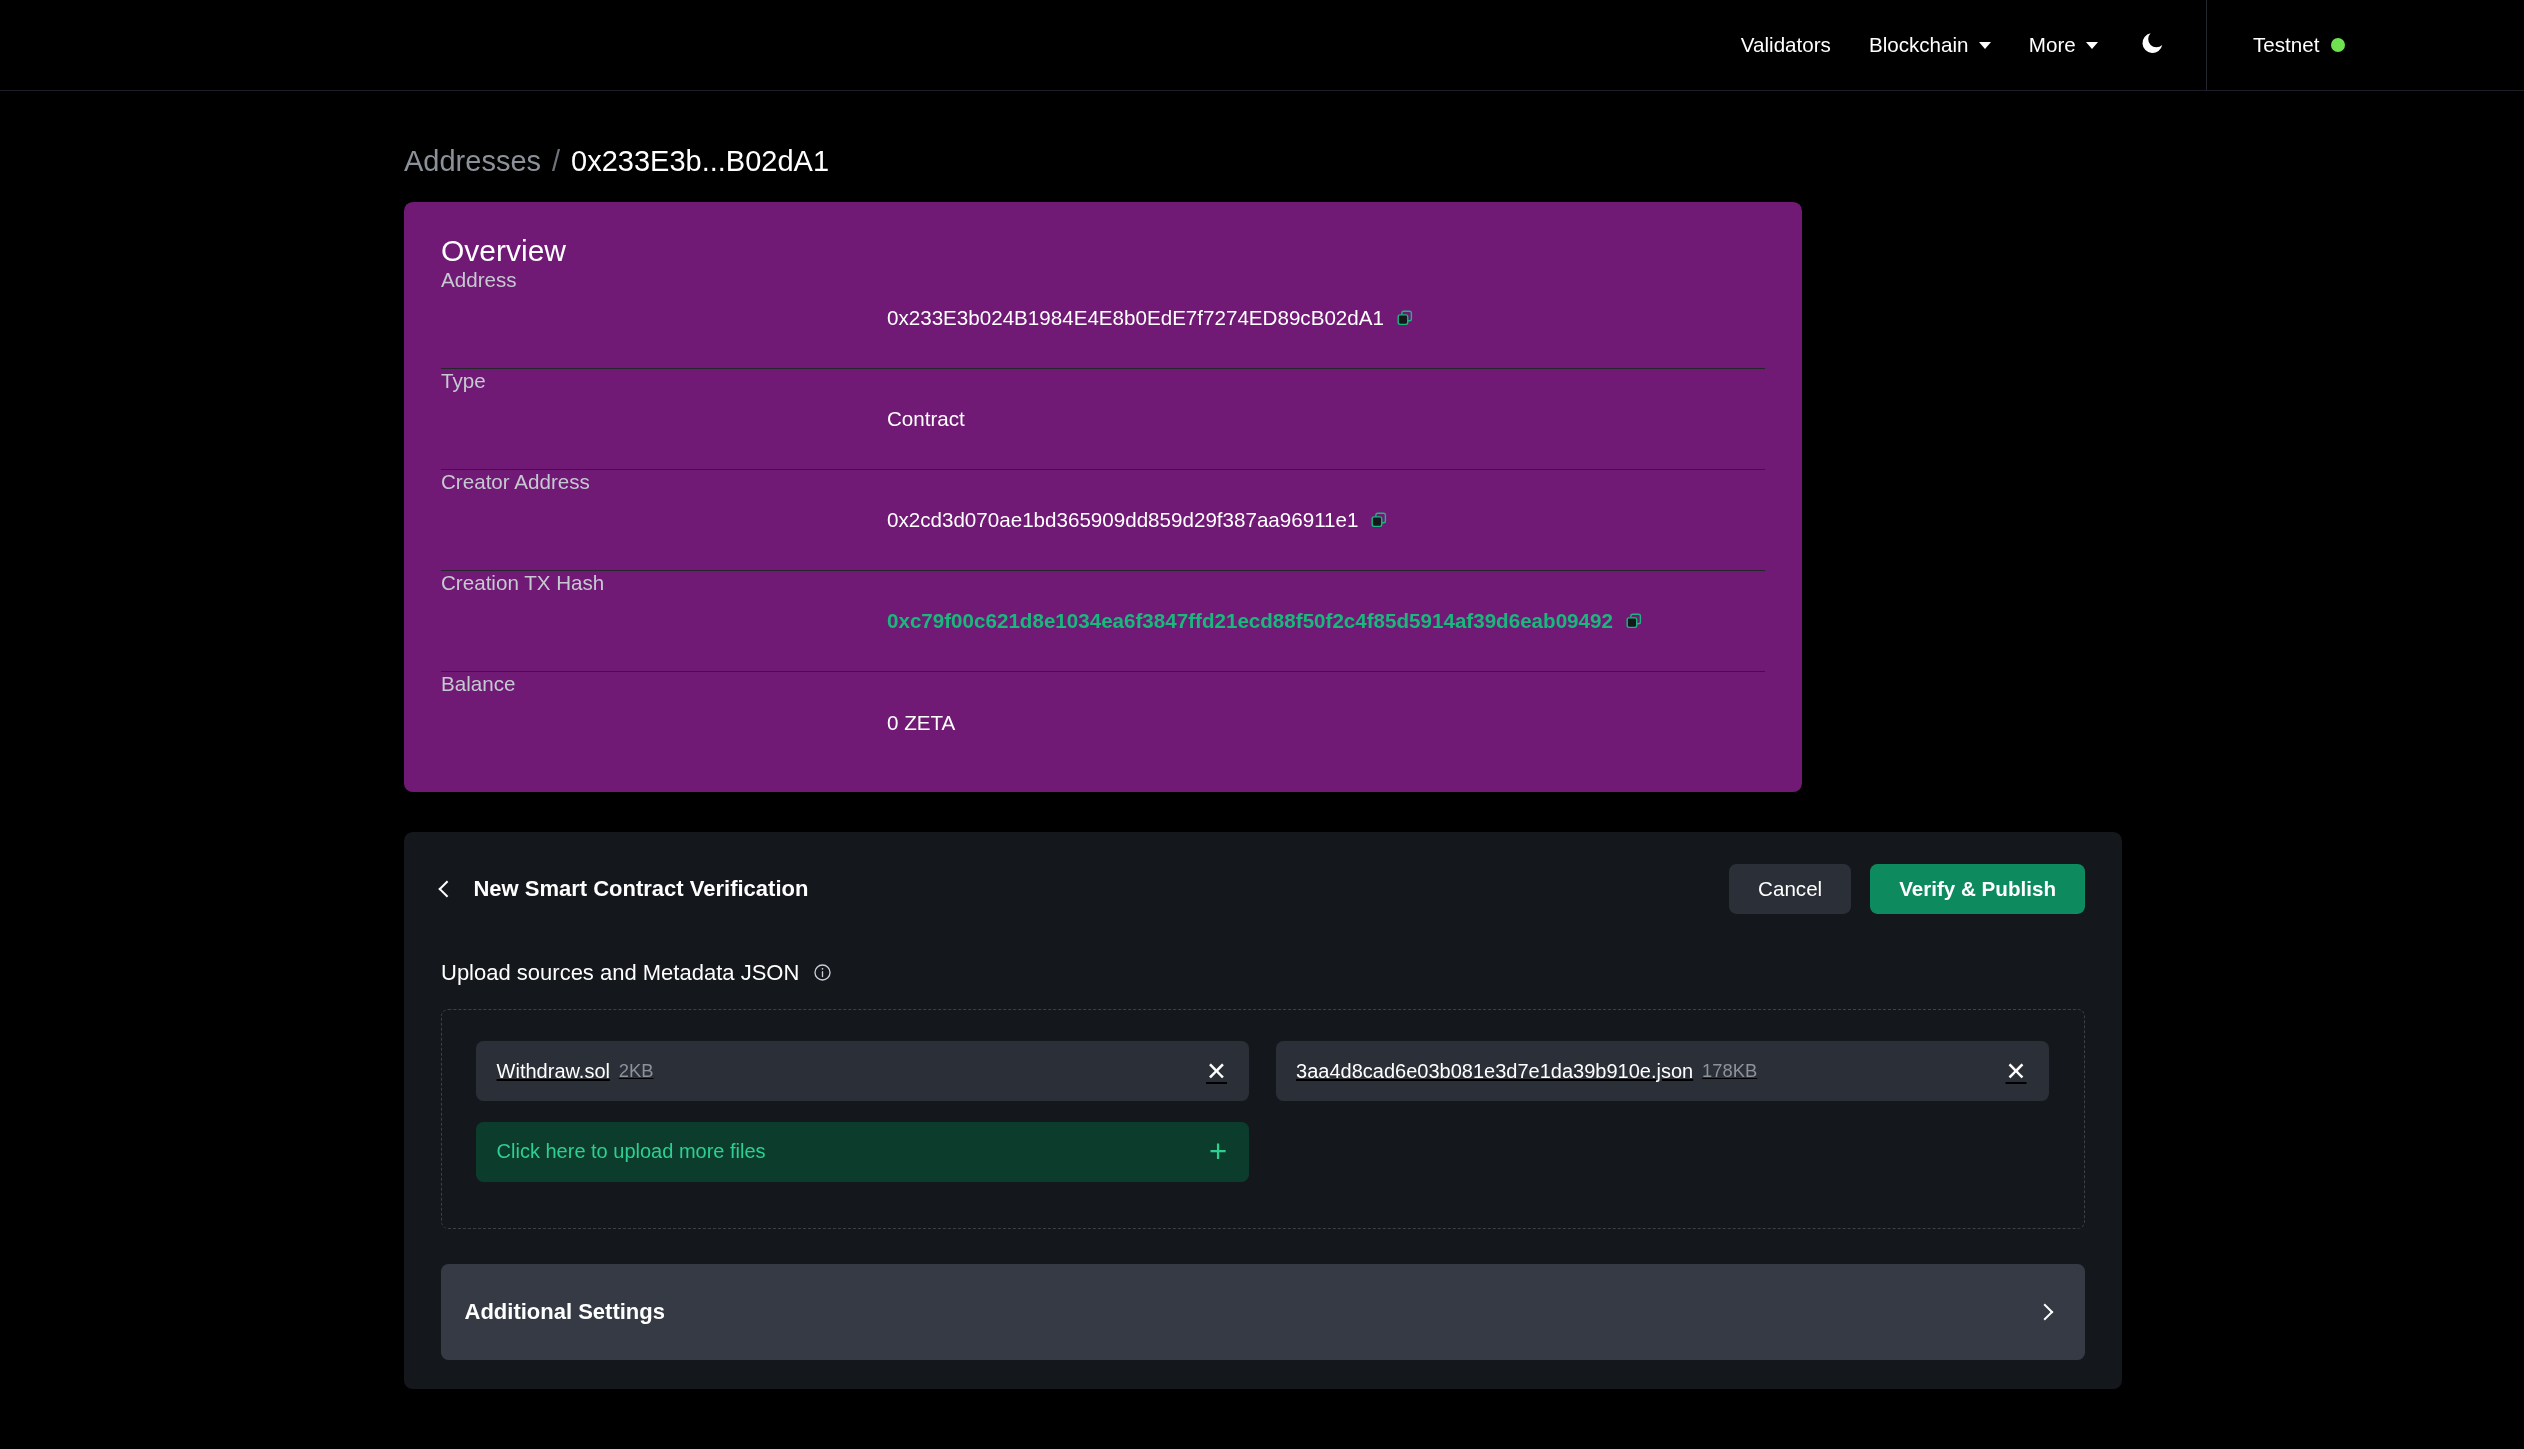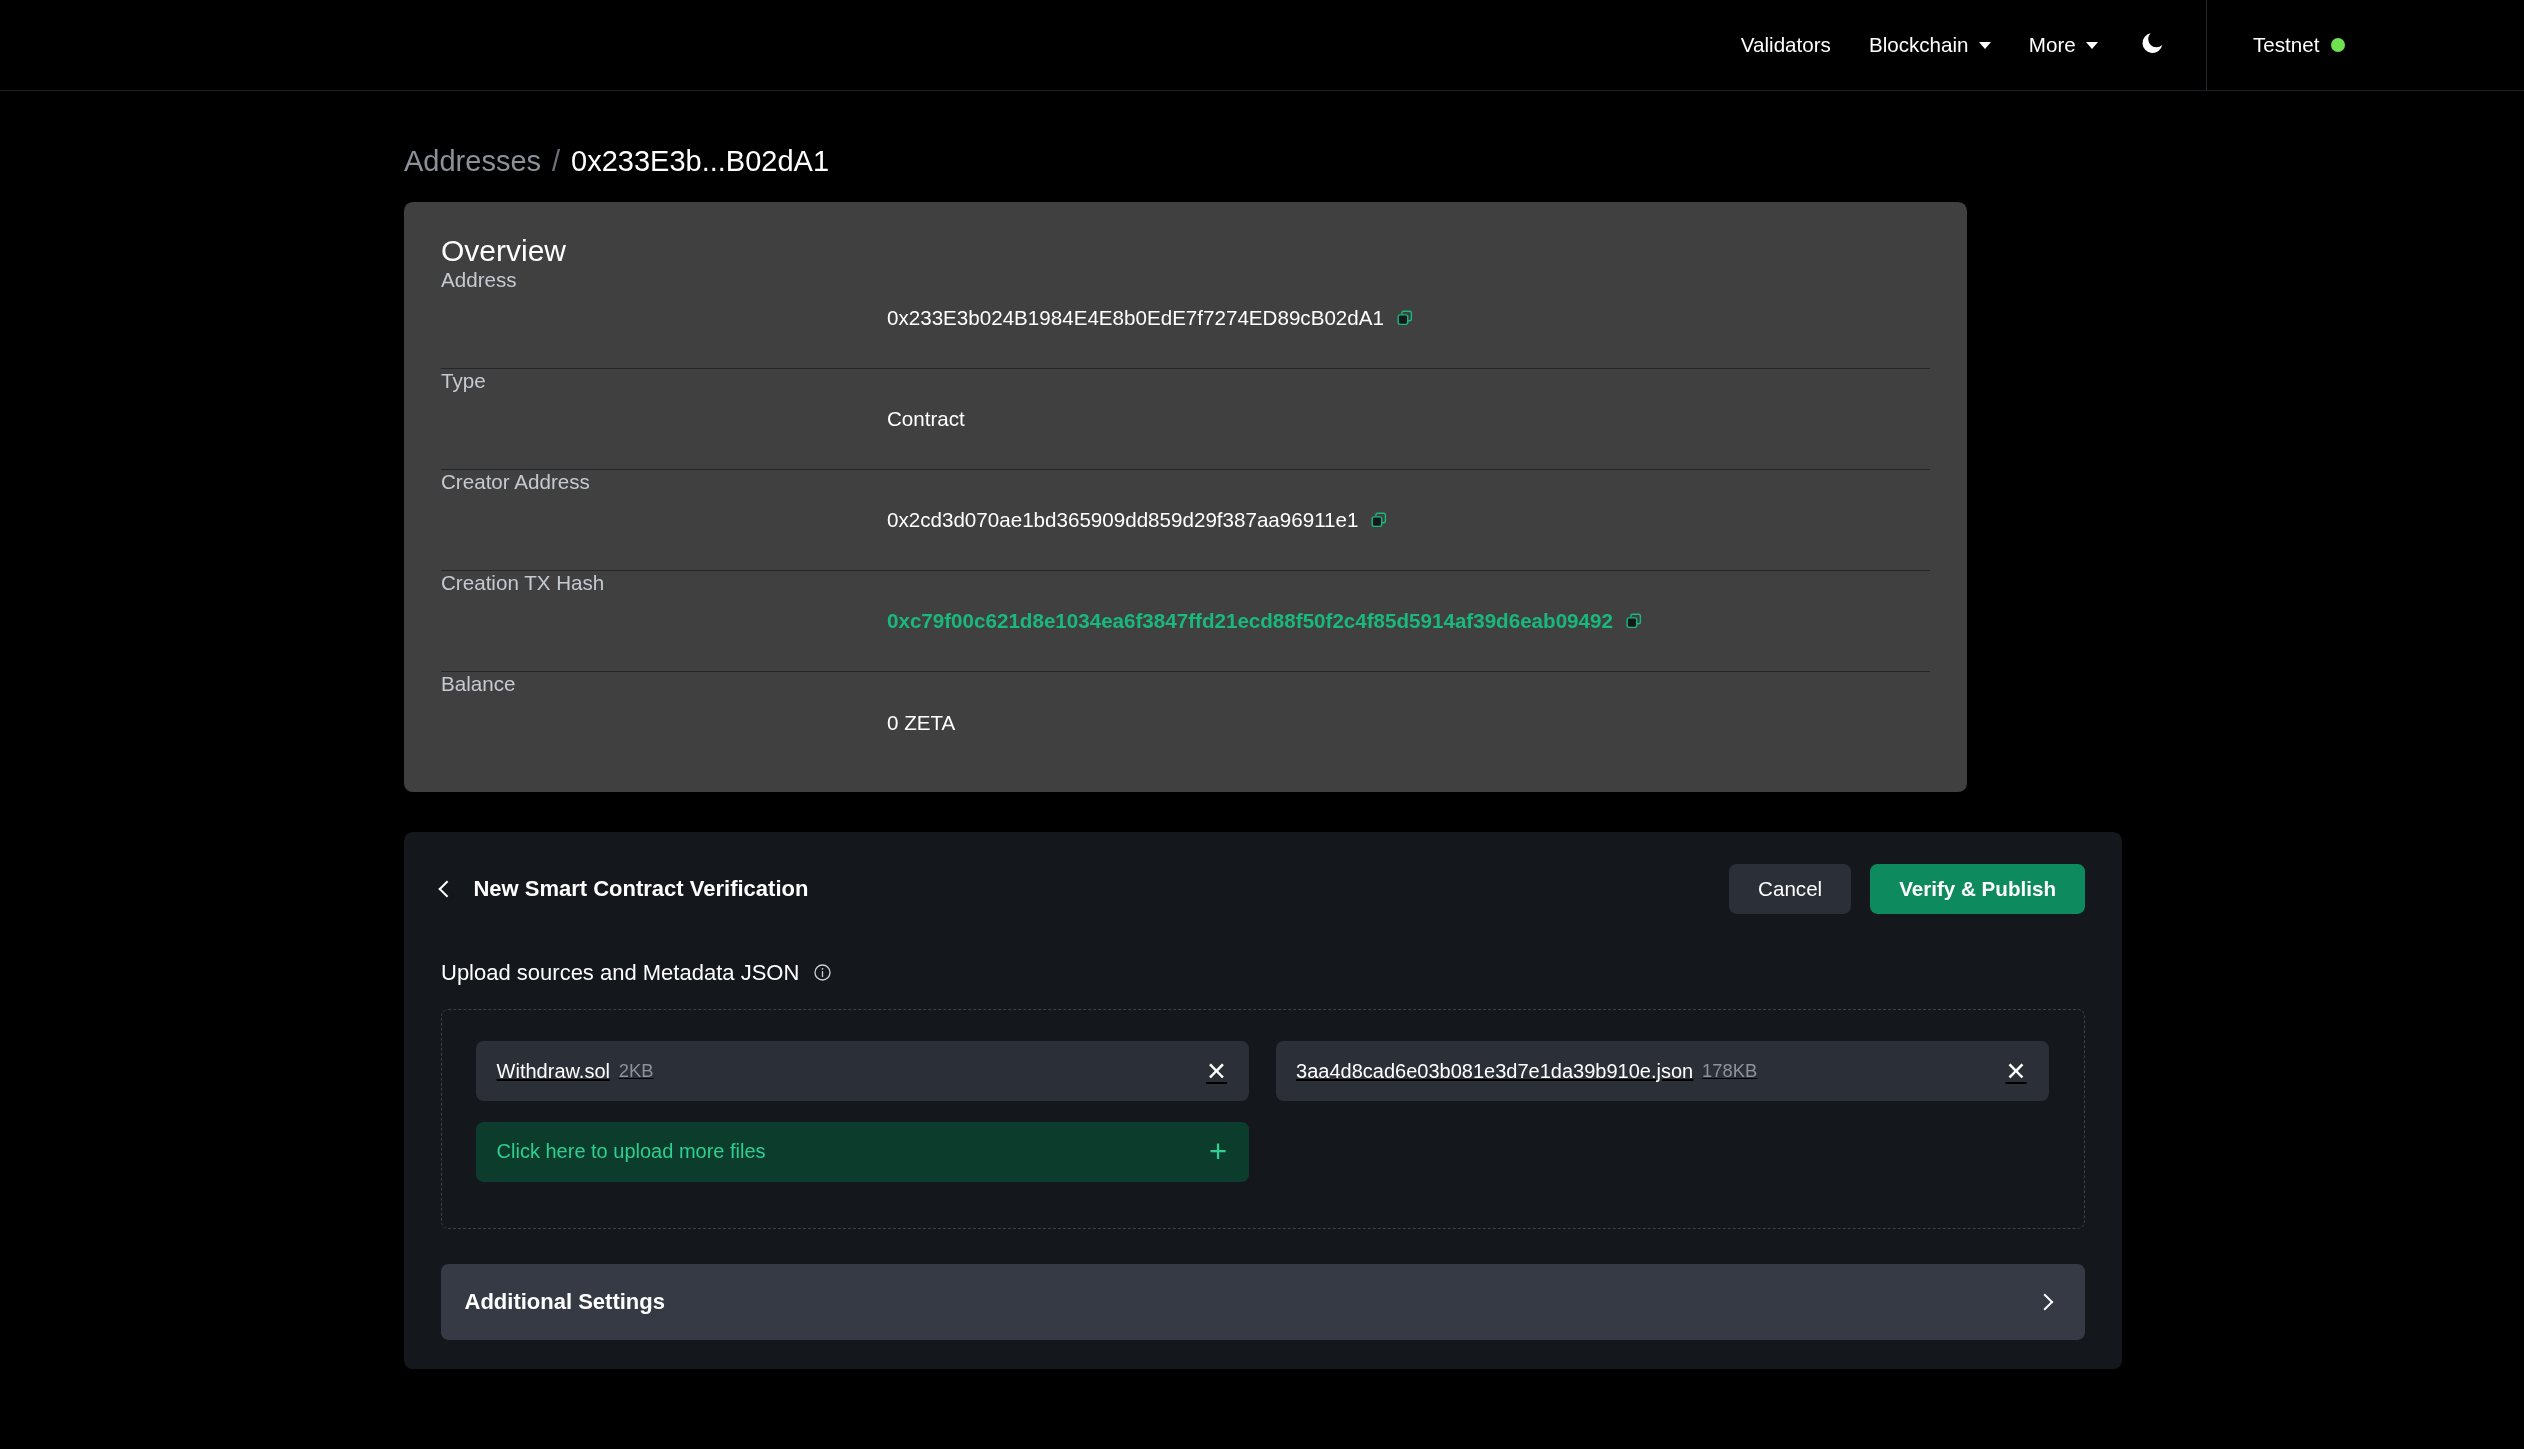--- a/index.html
+++ b/index.html
@@ -136,23 +136,23 @@
     align-items: baseline;
     gap: 11px;
     padding: 54px 0 24px 0;
     font-size: 29px;
   }
   .bc-muted { color: #8b9099; cursor: pointer; }
   .bc-sep   { color: #6d727b; }
   .bc-cur   { color: #ffffff; }
 
   .card {
-    background: #404040;
+    background: #701a75;
     border-radius: 8.8px;
-    width: 1563px;
+    width: 1398px;
   }
   .card-title {
     color: #ffffff;
     font-size: 30px;
     padding: 32px 37px 0 37px;
   }
   .rows { padding: 0 37px; }
   .row {
     display: flex;
     height: 101px;
@@ -267,21 +267,21 @@
     padding: 0 22px 0 20.6px;
     cursor: pointer;
   }
   .upload-more-text { color: #2ecf93; font-size: 20px; }
   .upload-more-plus { margin-left: auto; color: #2ecf93; font-size: 31px; line-height: 1; font-weight: 300; }
 
   .addl {
     margin: 35px 37px 0 37px;
     background: #353a44;
     border-radius: 7.4px;
-    height: 76px;
+    height: 96px;
     display: flex;
     align-items: center;
     padding: 0 34px 0 23.5px;
     cursor: pointer;
   }
   .addl-title { color: #ffffff; font-size: 22px; font-weight: 700; }
   .chev-right {
     margin-left: auto;
     width: 11.8px; height: 11.8px;
     border-right: 2.2px solid #ffffff;

